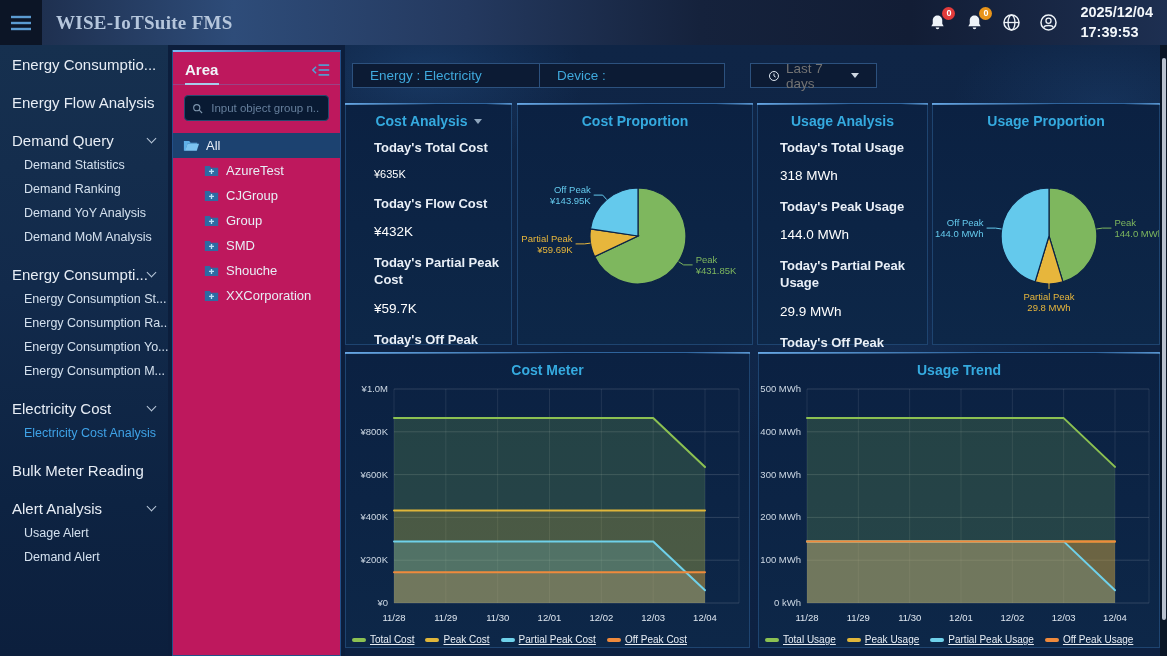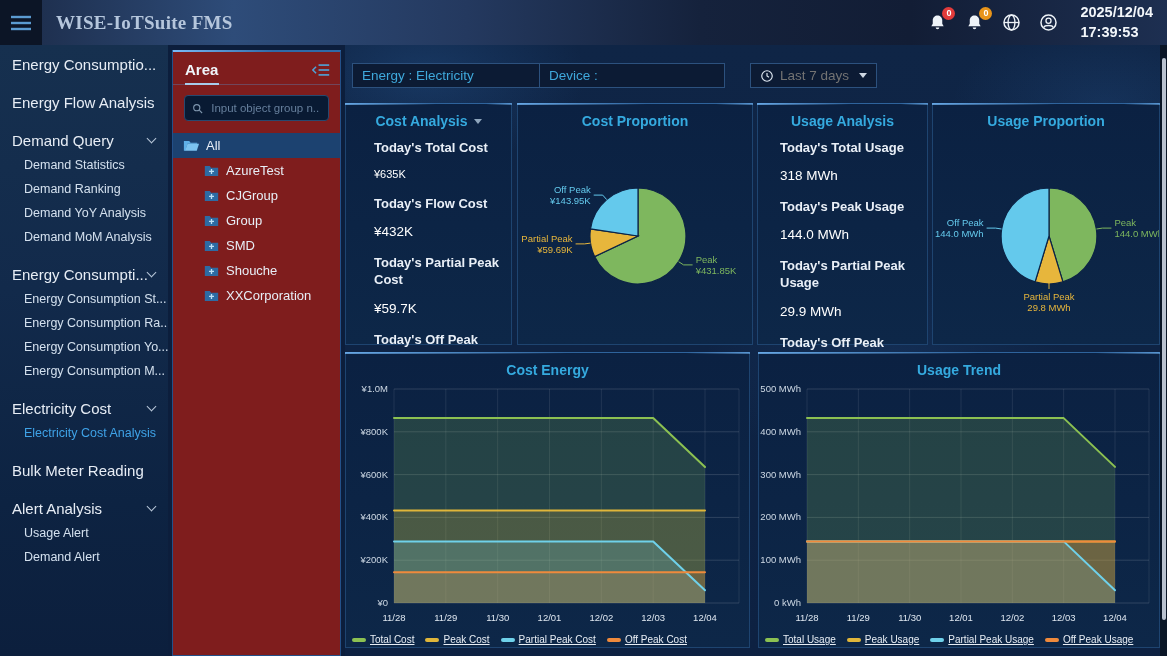--- a/index.html
+++ b/index.html
@@ -24,21 +24,21 @@
   .sb-item{display:flex;justify-content:space-between;align-items:center;height:26px;margin-top:12px;
     padding:0 13px 0 12px;color:#e7edf5;font-size:15px;white-space:nowrap;overflow:hidden;cursor:pointer;}
   .sb-item:first-child{margin-top:6px;align-items:center;}
   .sb-sub{height:24px;line-height:24px;padding-left:24px;color:#d3e0ee;font-size:12.5px;
     white-space:nowrap;overflow:hidden;cursor:pointer;}
   .sb-sub.active{color:#3fa3e8;}
   .chev{width:7px;height:7px;border-right:1.5px solid #b9c8da;border-bottom:1.5px solid #b9c8da;
     transform:rotate(45deg);margin-top:-3px;flex:none;}
 
   
-  #area-panel{position:absolute;left:172px;top:50px;width:169px;height:606px;background:#7f1d1d;
+  #area-panel{position:absolute;left:172px;top:50px;width:169px;height:606px;background:#be185d;
     border:1px solid #235089;border-top:2px solid #2f6aa8;}
   #area-panel::before{content:'';position:absolute;top:-2px;left:0;width:60%;height:2px;
     background:linear-gradient(90deg,rgba(130,195,255,.9),rgba(130,195,255,0));}
   #area-head{display:flex;justify-content:space-between;align-items:center;padding:9px 10px 6px 12px;
     border-bottom:1px solid rgba(90,150,210,.35);position:relative;}
   #area-title{color:#f0f5fa;font-size:15px;font-weight:bold;}
   #area-head::after{content:'';position:absolute;left:12px;bottom:-1px;width:34px;height:2px;background:#a8cceb;}
   .search{margin:10px 11px 12px;height:26px;background:#091a33;border:1px solid #27496f;border-radius:4px;
     display:flex;align-items:center;padding:0 7px;gap:6px;}
   .search input{background:transparent;border:0;outline:0;color:#cfe0f2;font-size:11.5px;width:100%;}
@@ -49,21 +49,21 @@
   .tree-row.child{padding-left:31px;}
 
   
   #main{position:absolute;left:345px;top:45px;width:822px;height:611px;
     background:
       radial-gradient(230px 130px at 80px 30px,rgba(60,130,210,.20),transparent 70%),
       radial-gradient(260px 150px at 540px 320px,rgba(60,130,210,.12),transparent 70%),
       radial-gradient(220px 120px at 760px 60px,rgba(60,130,210,.14),transparent 70%),
       linear-gradient(180deg,#0f2546,#0d2142);}
   .fbox{position:absolute;height:25px;background:#0c1b34;border:1px solid #2c517e;display:flex;
-    align-items:center;padding:0 9px;gap:6px;font-size:13.5px;color:#3fa9dc;cursor:pointer;}
+    align-items:center;padding:0 17px;gap:6px;font-size:13.5px;color:#3fa9dc;cursor:pointer;}
   .fbox.range{color:#737373;}
   .f-energy{left:7px;top:18px;width:188px;} .f-device{left:194px;top:18px;width:186px;}
   .f-range{left:405px;top:18px;width:127px;}
   .caret{width:0;height:0;border-left:4.5px solid transparent;border-right:4.5px solid transparent;
     border-top:5.5px solid #cfd8e2;margin-left:auto;}
 
   .panel{position:absolute;background:linear-gradient(180deg,#0b2142 0%,#0d2748 100%);
     border:1px solid #1e4470;border-top-color:#2e639c;}
   .panel::before{content:'';position:absolute;top:-1px;left:-1px;width:55%;height:2px;
     background:linear-gradient(90deg,rgba(120,190,255,.75),rgba(120,190,255,0));}
@@ -348,21 +348,21 @@
           <polyline points="116,150.16 116,159" fill="none" stroke="#e7b63c" stroke-width="1"></polyline>
           <text x="116" y="170" text-anchor="middle" font-size="9.5" fill="#e7b63c"><tspan x="116" dy="0">Partial Peak</tspan><tspan x="116" dy="11">29.8 MWh</tspan></text>
           <path d="M116,106 L102.1,151.9 A48,48 0 0 1 116.0,58.0 Z" fill="#64c9ec" stroke="#0c2345" stroke-width="1.2"></path>
           <polyline points="68.5,99.0 62.6,98.1 53.6,98.1" fill="none" stroke="#64c9ec" stroke-width="1"></polyline>
           <text x="50.58471325845764" y="98.07490427068491" text-anchor="end" font-size="9.5" fill="#64c9ec"><tspan x="50.58471325845764" dy="-2">Off Peak</tspan><tspan x="50.58471325845764" dy="11">144.0 MWh</tspan></text>
         </svg></div>
   </div>
 
   <div class="panel" id="p-cost-trend">
     <div class="panel-title">
-        <span>Cost Energy</span>
+        <span>Cost Meter</span>
       </div>
     <div class="chart-mount"><svg viewBox="0 0 403 250" width="403" height="250">
           <line x1="48" y1="224" x2="393" y2="224" stroke="rgba(255,255,255,.14)" stroke-width="1"></line>
           <text x="42" y="227" text-anchor="end" font-size="9.5" fill="#cdd8e4">¥0</text>
           <line x1="48" y1="181.20000000000002" x2="393" y2="181.20000000000002" stroke="rgba(255,255,255,.14)" stroke-width="1"></line>
           <text x="42" y="184.20000000000002" text-anchor="end" font-size="9.5" fill="#cdd8e4">¥200K</text>
           <line x1="48" y1="138.4" x2="393" y2="138.4" stroke="rgba(255,255,255,.14)" stroke-width="1"></line>
           <text x="42" y="141.4" text-anchor="end" font-size="9.5" fill="#cdd8e4">¥400K</text>
           <line x1="48" y1="95.60000000000001" x2="393" y2="95.60000000000001" stroke="rgba(255,255,255,.14)" stroke-width="1"></line>
           <text x="42" y="98.60000000000001" text-anchor="end" font-size="9.5" fill="#cdd8e4">¥600K</text>

